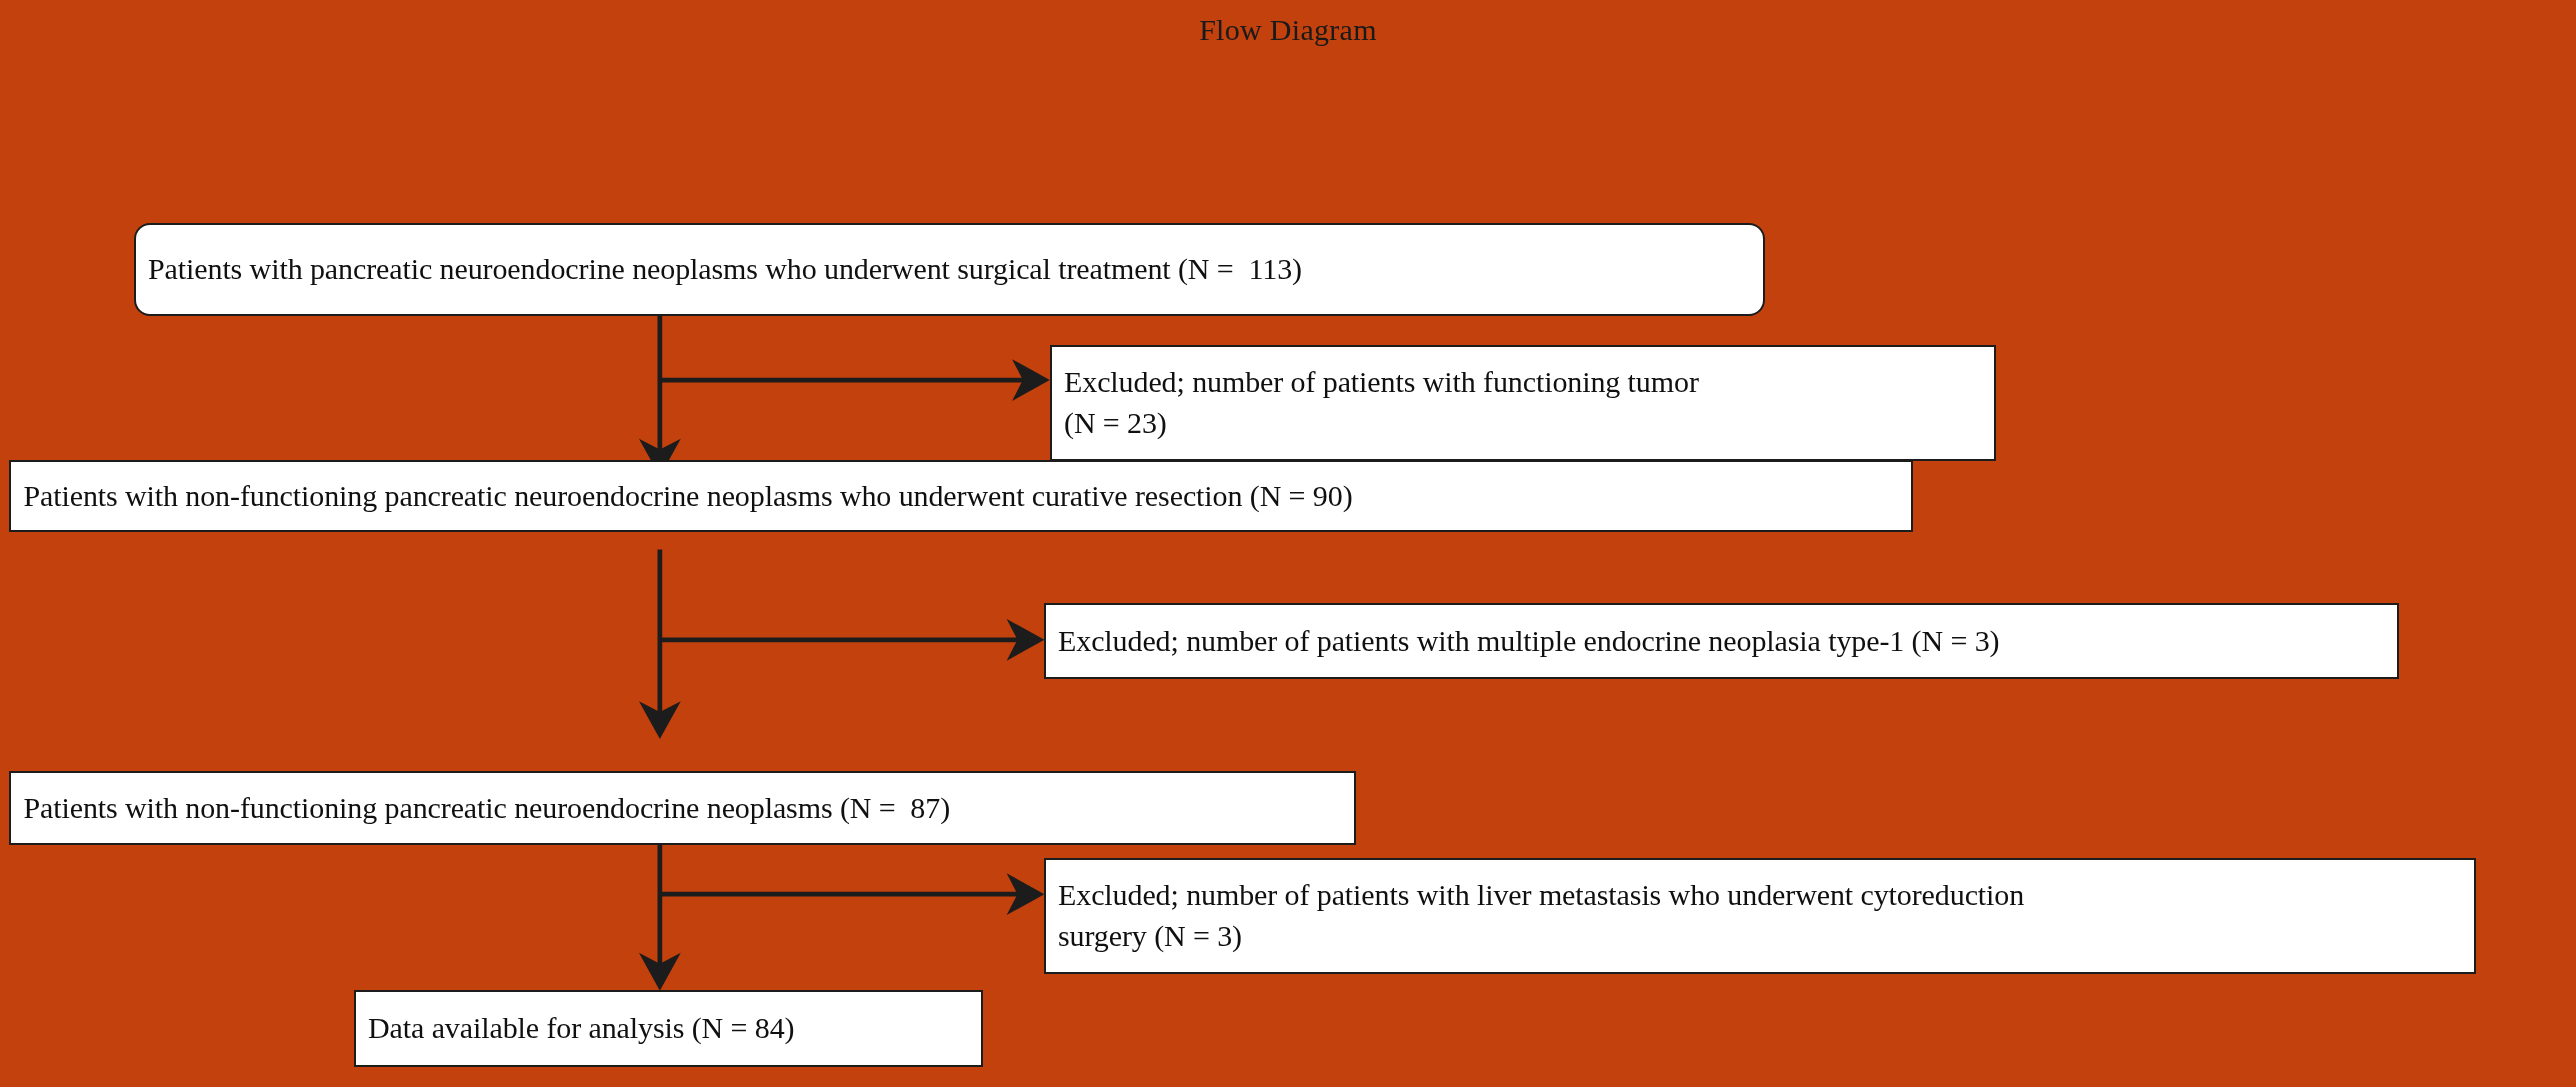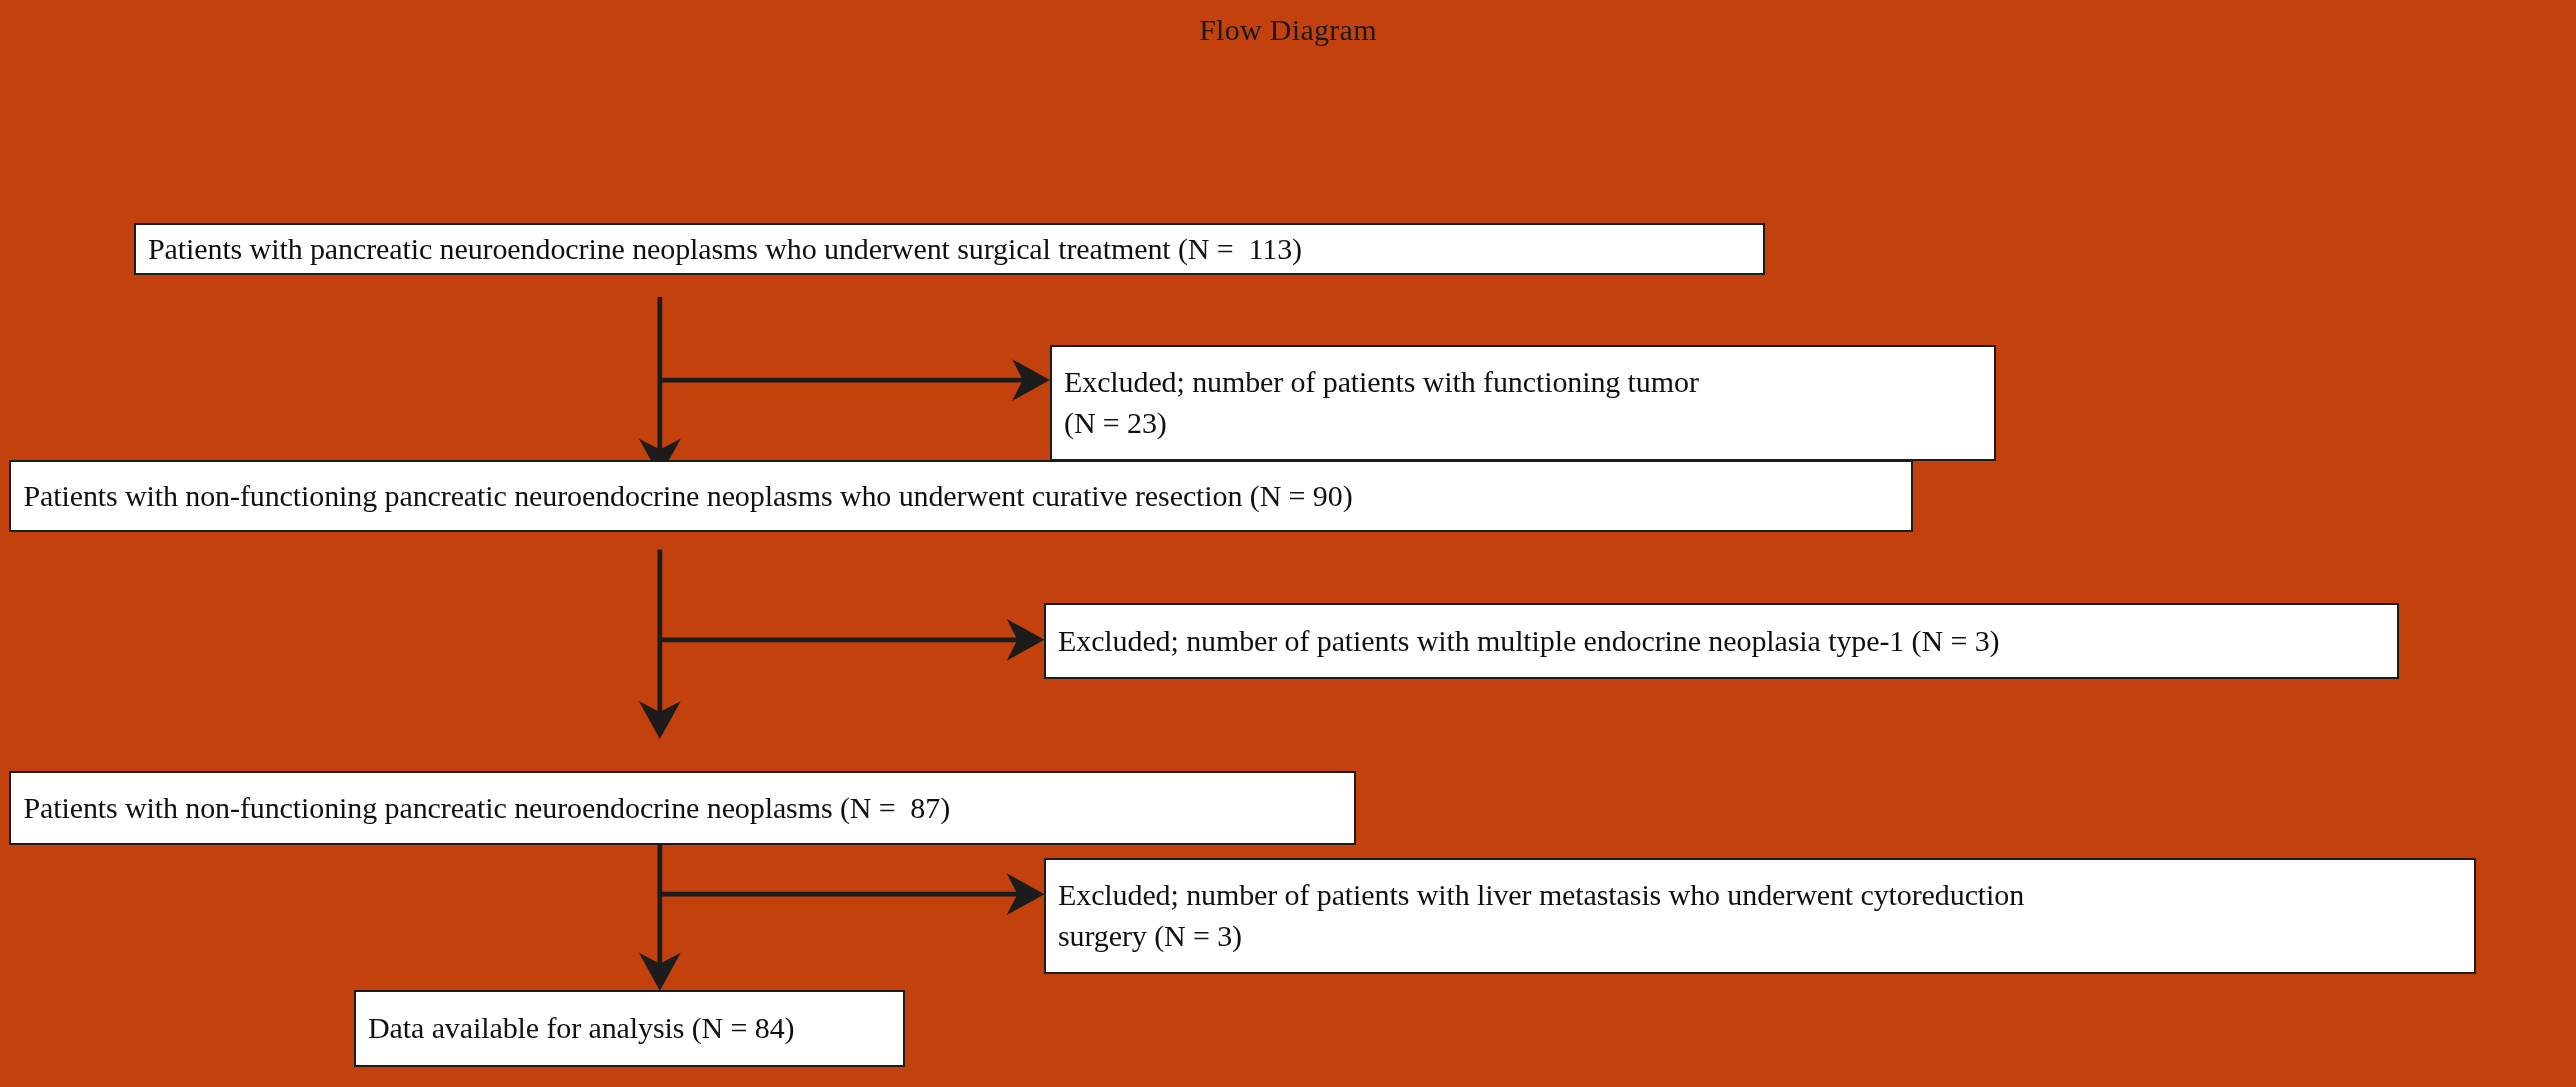--- a/index.html
+++ b/index.html
@@ -52,24 +52,24 @@
     white-space: pre-wrap;
   }
   .flow-box.two-line {
     align-items: flex-start;
   }
   .flow-box.two-line .box-text {
     padding-top: 15px;
   }
 
   
-  #box-enrolled   { left: 134px;  top: 223px;  width: 1631px; height: 52px; }
+  #box-enrolled   { left: 134px;  top: 223px;  width: 1631px; height: 93px; border-radius: 16px; }
   #box-curative   { left: 9.4px;   top: 460px;  width: 1904px; height: 72px; }
   #box-nonfunc    { left: 9.4px;   top: 739px; width: 1347px; height: 74px; margin-top: 32px; }
-  #box-analysis   { left: 354px;  top: 990px; width: 551px; height: 77px; }
+  #box-analysis   { left: 354px;  top: 990px; width: 629px; height: 77px; }
 
   
   #box-excl-1     { left: 1050px; top: 345px;  width: 946px; height: 116px; }
   #box-excl-2     { left: 1044px; top: 603px;  width: 1355px; height: 76px; }
   #box-excl-3     { left: 1044px; top: 858px; width: 1432px; height: 116px; }
 
   
   #connectors {
     position: absolute;
     left: 0;

